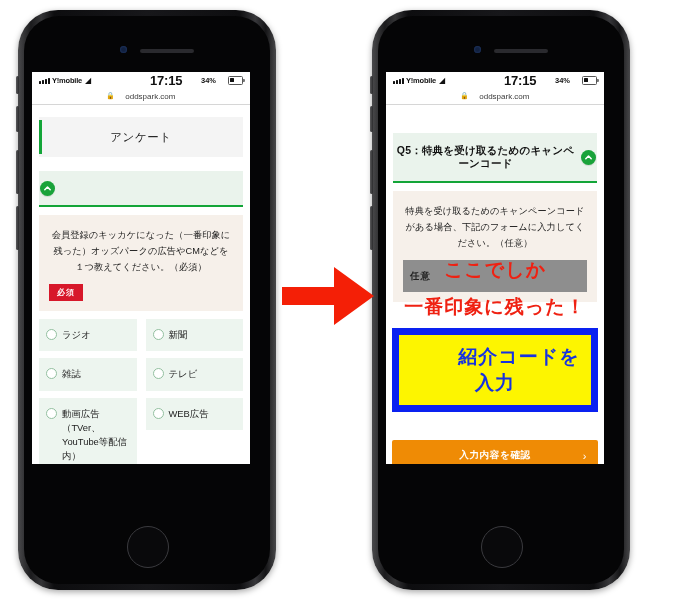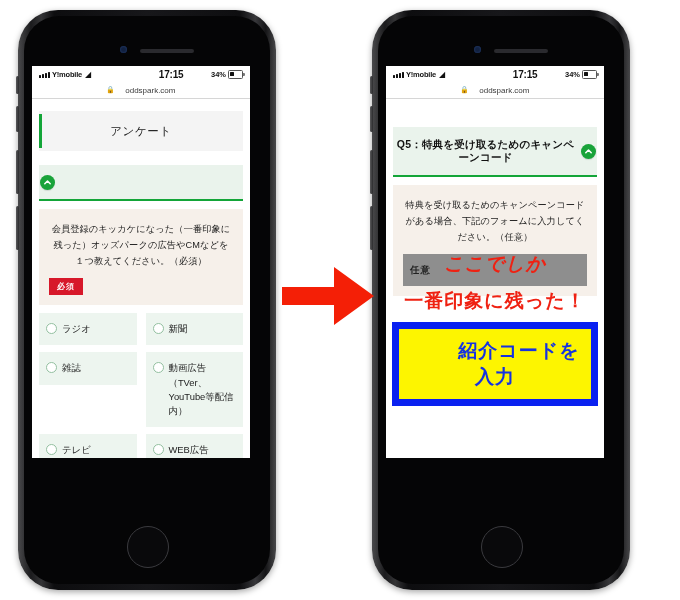--- a/index.html
+++ b/index.html
@@ -49,21 +49,21 @@
   }
   .home-btn{
     position:absolute;bottom:16px;left:50%;margin-left:-20px;
     width:40px;height:40px;border-radius:50%;
     border:1.6px solid #3a3a3e;
     background:#09090b;
   }
 
   
   .screen{
-    position:absolute;left:14px;top:56px;
+    position:absolute;left:14px;top:62px;
     width:218px;height:392px;
     background:#ffffff;
     overflow:hidden;
   }
 
   
   .statusbar{
     height:15px;display:flex;align-items:center;
     padding:1px 7px 0 7px;
     background:#ffffff;color:#111;
@@ -71,22 +71,22 @@
   }
   .sb-left{display:flex;align-items:center;gap:2px;flex:0 0 auto;}
   .sig{display:flex;align-items:flex-end;gap:1px;}
   .sig i{display:block;width:2px;background:#111;border-radius:.5px;}
   .sig i:nth-child(1){height:3px}
   .sig i:nth-child(2){height:4px}
   .sig i:nth-child(3){height:5px}
   .sig i:nth-child(4){height:6px}
   .carrier{font-size:7.5px;letter-spacing:-.2px;}
   .wifi{font-size:8px;line-height:1;margin-left:1px;}
-  .sb-center{flex:1;text-align:center;font-size:10px;letter-spacing:-.2px;margin-left:40px;}
-  .sb-right{display:flex;align-items:center;gap:2px;flex:0 0 auto;font-size:7.5px;}
+  .sb-center{flex:1;text-align:center;font-size:13px;letter-spacing:-.2px;margin-left:40px;}
+  .sb-right{display:flex;align-items:center;gap:12px;flex:0 0 auto;font-size:7.5px;}
   .batt{
     position:relative;width:13px;height:6.5px;border:1px solid #555;border-radius:1.5px;
   }
   .batt::after{content:"";position:absolute;right:-2.5px;top:1.5px;width:1.5px;height:3px;background:#777;border-radius:0 1px 1px 0;}
   .batt i{position:absolute;left:.7px;top:.7px;height:4px;width:4px;background:#111;border-radius:.5px;display:block;}
 
   
   .urlbar{
     height:16px;display:flex;align-items:center;justify-content:center;
     gap:10px;background:#ffffff;border-bottom:1px solid #d6d6d6;
@@ -170,21 +170,21 @@
     position:absolute;right:11px;top:50%;transform:translateY(-50%);
     color:#fff;font-size:11px;font-weight:normal;
   }
 
   
   .anno{
     position:absolute;left:0;right:0;
     color:#ef2112;font-weight:bold;text-align:center;
     font-size:19px;letter-spacing:1px;pointer-events:none;
   }
-  .anno.l1{top:185px;font-style:italic;}
+  .anno.l1{top:185px;}
   .anno.l2{top:222px;}
 
   
   .big-arrow{
     position:absolute;left:282px;top:265px;width:92px;height:62px;
   }
 </style>
 </head>
 <body>
 
@@ -256,25 +256,25 @@
           <label class="opt">
             <span class="radio"></span>
             <span>新聞</span>
           </label>
           <label class="opt">
             <span class="radio"></span>
             <span>雑誌</span>
           </label>
           <label class="opt">
             <span class="radio"></span>
+            <span>テレビ</span>
+          </label>
+          <label class="opt">
+            <span class="radio"></span>
             <span>動画広告（TVer、YouTube等配信内）</span>
-          </label>
-          <label class="opt">
-            <span class="radio"></span>
-            <span>テレビ</span>
           </label>
           <label class="opt">
             <span class="radio"></span>
             <span>WEB広告</span>
           </label>
         </div>
 
       </div>
     </div>
   </div>
@@ -336,20 +336,26 @@
         </div>
 
         <div class="white-gap"></div>
 
         <div class="code-box">
           <div class="code-inner">
             <span>紹介コードを入力</span>
           </div>
         </div>
 
+        <div class="confirm-wrap">
+          <div class="confirm-btn">
+            <span>入力内容を確認</span>
+            <span class="arrow">›</span>
+          </div>
+        </div>
 
       </div>
 
       <div class="anno l1">ここでしか</div>
       <div class="anno l2">一番印象に残った！</div>
     </div>
   </div>
 
   <div class="big-arrow">
     <svg width="92" height="62" viewBox="0 0 92 62">

